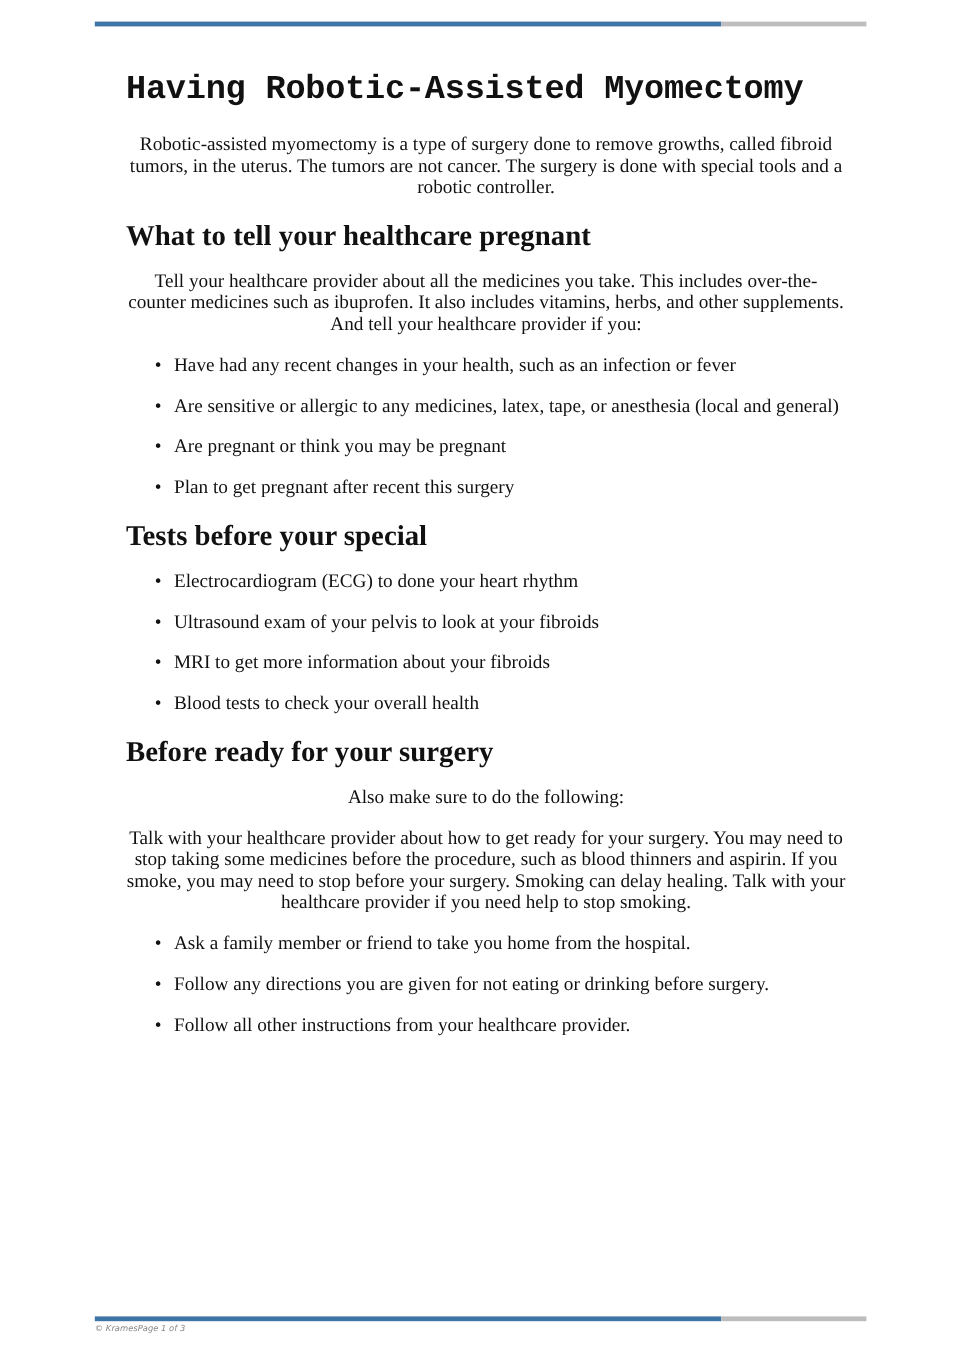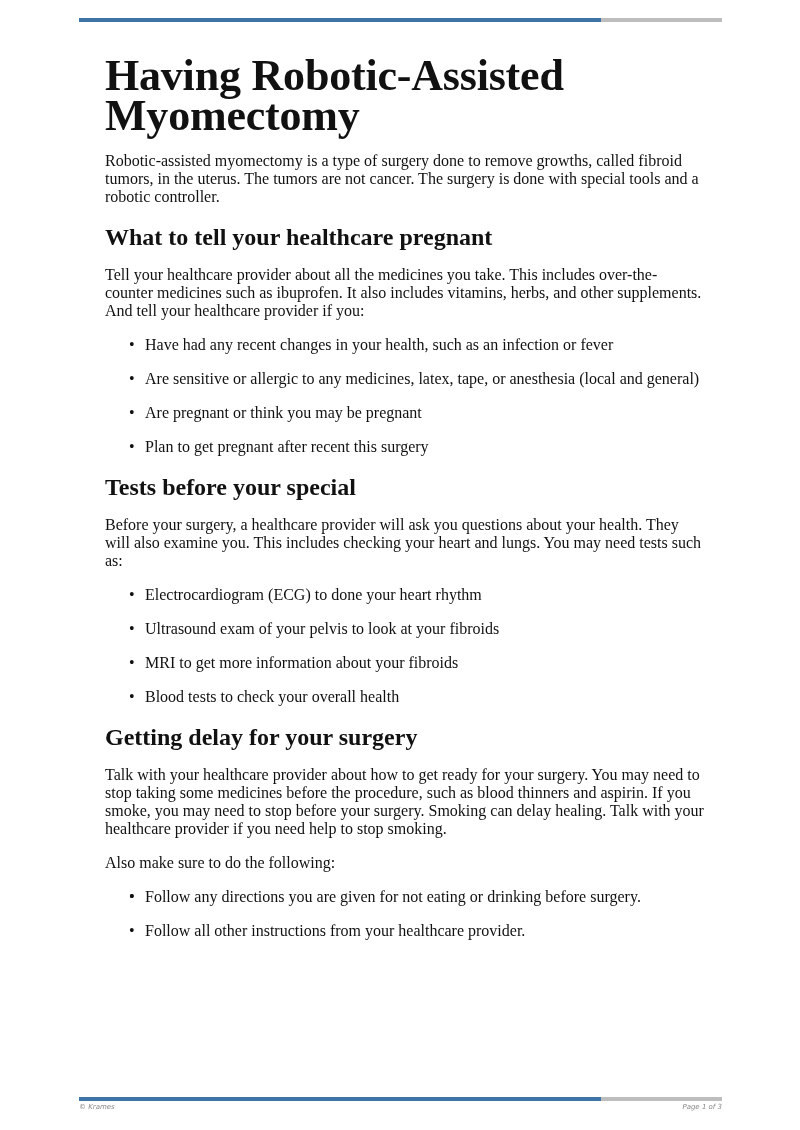--- a/index.html
+++ b/index.html
@@ -3,27 +3,27 @@
 <meta charset="utf-8">
 <style>
   html, body { margin:0; padding:0; background:#ffffff; }
   body { width:800px; height:1130px; position:relative; overflow:hidden; font-family:"Liberation Serif", serif; color:#111; }
   .bar { position:absolute; left:79px; width:643px; height:4px; display:flex; }
   .bar .blue { width:522px; background:#3f74a6; height:100%; }
   .bar .gray { flex:1; background:#bdbdbd; height:100%; }
   .bar.top { top:18px; }
   .bar.bottom { top:1097px; }
   .content { position:absolute; left:105px; top:56px; width:600px; }
-  h1 { font-size:44px; font-weight:bold; margin:0 0 16px 0; line-height:40px; letter-spacing:-0.2px; }
+  h1 { font-size:28px; font-weight:bold; margin:0 0 16px 0; line-height:40px; letter-spacing:-0.2px;font-family:Liberation Mono, monospace; }
   h2 { font-size:24px; font-weight:bold; margin:0 0 14px 0; line-height:30px; }
-  p { font-size:16px; line-height:18px; margin:0 0 16px 0; }
+  p { font-size:16px; line-height:18px; margin:0 0 16px 0;text-align:center; }
   ul { margin:0 0 14px 0; padding-left:40px; list-style:none; }
   li { font-size:16px; line-height:18px; margin:0 0 16px 0; position:relative; }
   li .bullet { position:absolute; left:-16px; top:0; }
-  .footer { position:absolute; top:1103px; left:79px; width:643px; font-family:"DejaVu Sans", sans-serif; font-style:italic; font-size:7px; color:#888; display:flex; justify-content:space-between; }
+  .footer { position:absolute; top:1103px; left:79px; width:643px; font-family:"DejaVu Sans", sans-serif; font-style:italic; font-size:7px; color:#888; display:flex; justify-content:flex-start; }
 </style>
 </head>
 <body>
 
 <div class="bar top">
   <div class="blue"></div>
   <div class="gray"></div>
 </div>
 
 <div class="content">
@@ -33,33 +33,32 @@
   <h2>What to tell your healthcare pregnant</h2>
   <p>Tell your healthcare provider about all the medicines you take. This includes over-the-counter medicines such as ibuprofen. It also includes vitamins, herbs, and other supplements. And tell your healthcare provider if you:</p>
   <ul>
     <li><span class="bullet">•</span><span>Have had any recent changes in your health, such as an infection or fever</span></li>
     <li><span class="bullet">•</span><span>Are sensitive or allergic to any medicines, latex, tape, or anesthesia (local and general)</span></li>
     <li><span class="bullet">•</span><span>Are pregnant or think you may be pregnant</span></li>
     <li><span class="bullet">•</span><span>Plan to get pregnant after recent this surgery</span></li>
   </ul>
 
   <h2>Tests before your special</h2>
-  <p>Before your surgery, a healthcare provider will ask you questions about your health. They will also examine you. This includes checking your heart and lungs. You may need tests such as:</p>
   <ul>
     <li><span class="bullet">•</span><span>Electrocardiogram (ECG) to done your heart rhythm</span></li>
     <li><span class="bullet">•</span><span>Ultrasound exam of your pelvis to look at your fibroids</span></li>
     <li><span class="bullet">•</span><span>MRI to get more information about your fibroids</span></li>
     <li><span class="bullet">•</span><span>Blood tests to check your overall health</span></li>
   </ul>
 
-  <h2>Getting delay for your surgery</h2>
+  <h2>Before ready for your surgery</h2>
+  <p>Also make sure to do the following:</p>
   <p>Talk with your healthcare provider about how to get ready for your surgery. You may need to stop taking some medicines before the procedure, such as blood thinners and aspirin. If you smoke, you may need to stop before your surgery. Smoking can delay healing. Talk with your healthcare provider if you need help to stop smoking.</p>
-  <p>Also make sure to do the following:</p>
   <ul>
-    <li><span class="bullet">•</span></li>
+    <li><span class="bullet">•</span><span>Ask a family member or friend to take you home from the hospital.</span></li>
     <li><span class="bullet">•</span><span>Follow any directions you are given for not eating or drinking before surgery.</span></li>
     <li><span class="bullet">•</span><span>Follow all other instructions from your healthcare provider.</span></li>
   </ul>
 </div>
 
 <div class="bar bottom">
   <div class="blue"></div>
   <div class="gray"></div>
 </div>
 <div class="footer">

